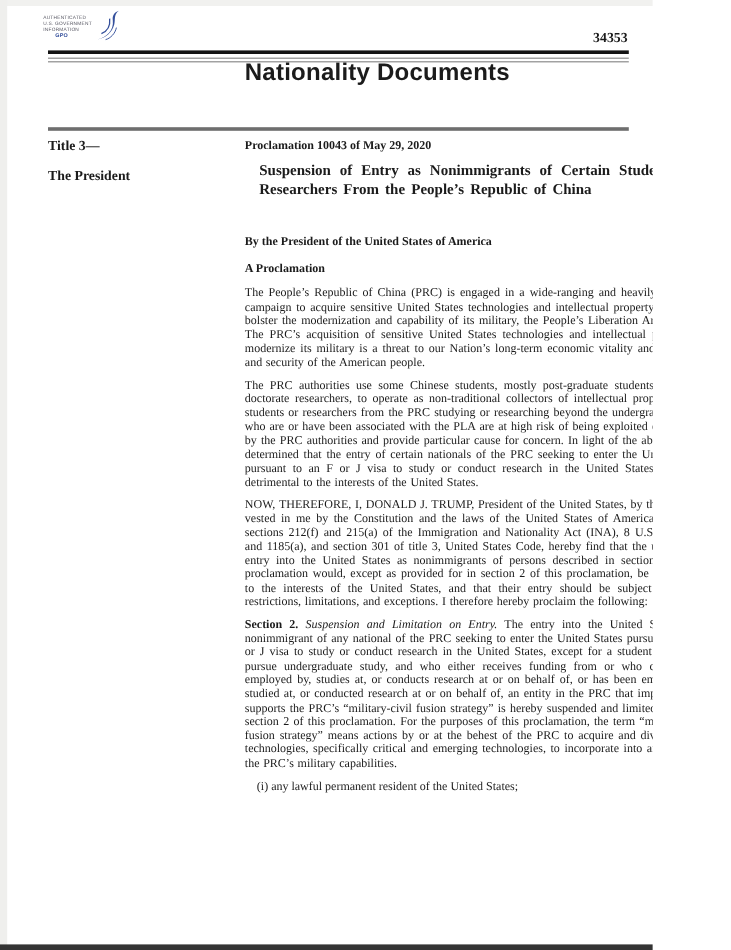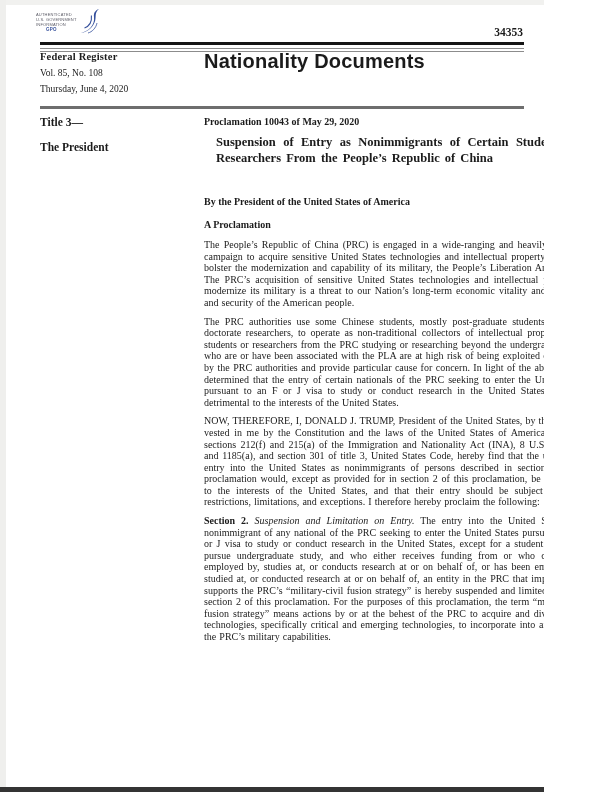--- a/index.html
+++ b/index.html
@@ -78,25 +78,20 @@
         <path d="M9 25 C13 24 17 20 18 15" stroke="#35509c" fill="none" stroke-width="0.8"></path>
       </svg>
     </span>
   </div>
 
   <div class="page-number">34353</div>
 
   <div class="rule-thick"></div>
   <div class="rule-double"></div>
 
-  <div class="masthead-left">
-    <div class="mh-journal">Federal Register</div>
-    <div class="mh-volume">Vol. 85, No. 108</div>
-    <div class="mh-date">Thursday, June 4, 2020</div>
-  </div>
 
   <div class="section-heading">Nationality Documents</div>
 
   <div class="rule-mid"></div>
 
   <div class="sidebar">
     <div class="sb-title">Title 3—</div>
     <div class="sb-subtitle">The President</div>
   </div>
 
@@ -113,16 +108,17 @@
     <p class="body-par">The PRC authorities use some Chinese students, mostly post-graduate students and post-doctorate researchers, to operate as non-traditional collectors of intellectual property. Thus, students or researchers from the PRC studying or researching beyond the undergraduate level who are or have been associated with the PLA are at high risk of being exploited or co-opted by the PRC authorities and provide particular cause for concern. In light of the above, I have determined that the entry of certain nationals of the PRC seeking to enter the United States pursuant to an F or J visa to study or conduct research in the United States would be detrimental to the interests of the United States.</p>
     <p class="body-par">NOW, THEREFORE, I, DONALD J. TRUMP, President of the United States, by the authority vested in me by the Constitution and the laws of the United States of America, including sections 212(f) and 215(a) of the Immigration and Nationality Act (INA), 8 U.S.C. 1182(f) and 1185(a), and section 301 of title 3, United States Code, hereby find that the unrestricted entry into the United States as nonimmigrants of persons described in section 1 of this proclamation would, except as provided for in section 2 of this proclamation, be detrimental to the interests of the United States, and that their entry should be subject to certain restrictions, limitations, and exceptions. I therefore hereby proclaim the following:</p>
 
     <p class="body-par">
       <b>Section 2.</b>
       <i>Suspension and Limitation on Entry.</i>
       <span>The entry into the United States as a nonimmigrant of any national of the PRC seeking to enter the United States pursuant to an F or J visa to study or conduct research in the United States, except for a student seeking to pursue undergraduate study, and who either receives funding from or who currently is employed by, studies at, or conducts research at or on behalf of, or has been employed by, studied at, or conducted research at or on behalf of, an entity in the PRC that implements or supports the PRC’s “military-civil fusion strategy” is hereby suspended and limited subject to section 2 of this proclamation. For the purposes of this proclamation, the term “military-civil fusion strategy” means actions by or at the behest of the PRC to acquire and divert foreign technologies, specifically critical and emerging technologies, to incorporate into and advance the PRC’s military capabilities.</span>
     </p>
 
 
+    <p class="clause">(i) any lawful permanent resident of the United States;</p>
   </div>
 
   <div class="edge-bottom"></div>
 </div>
 
 </body></html>

